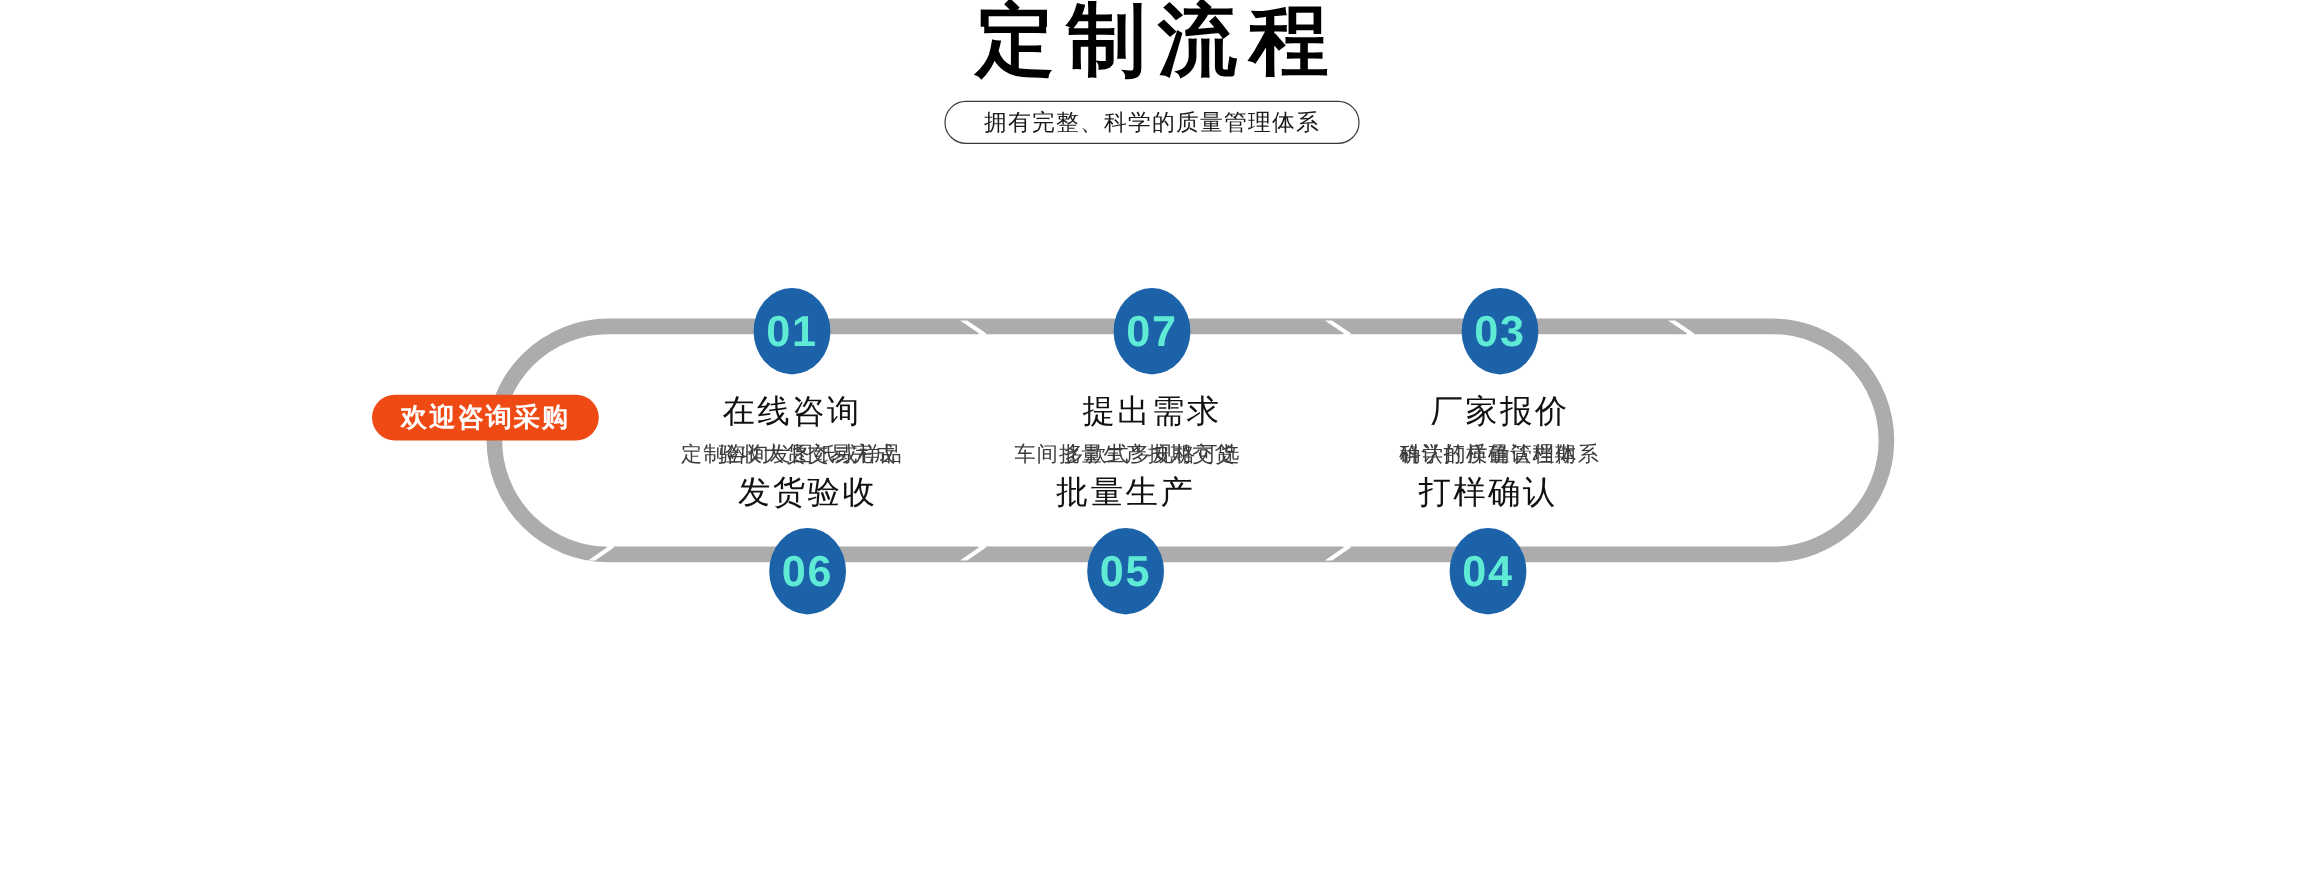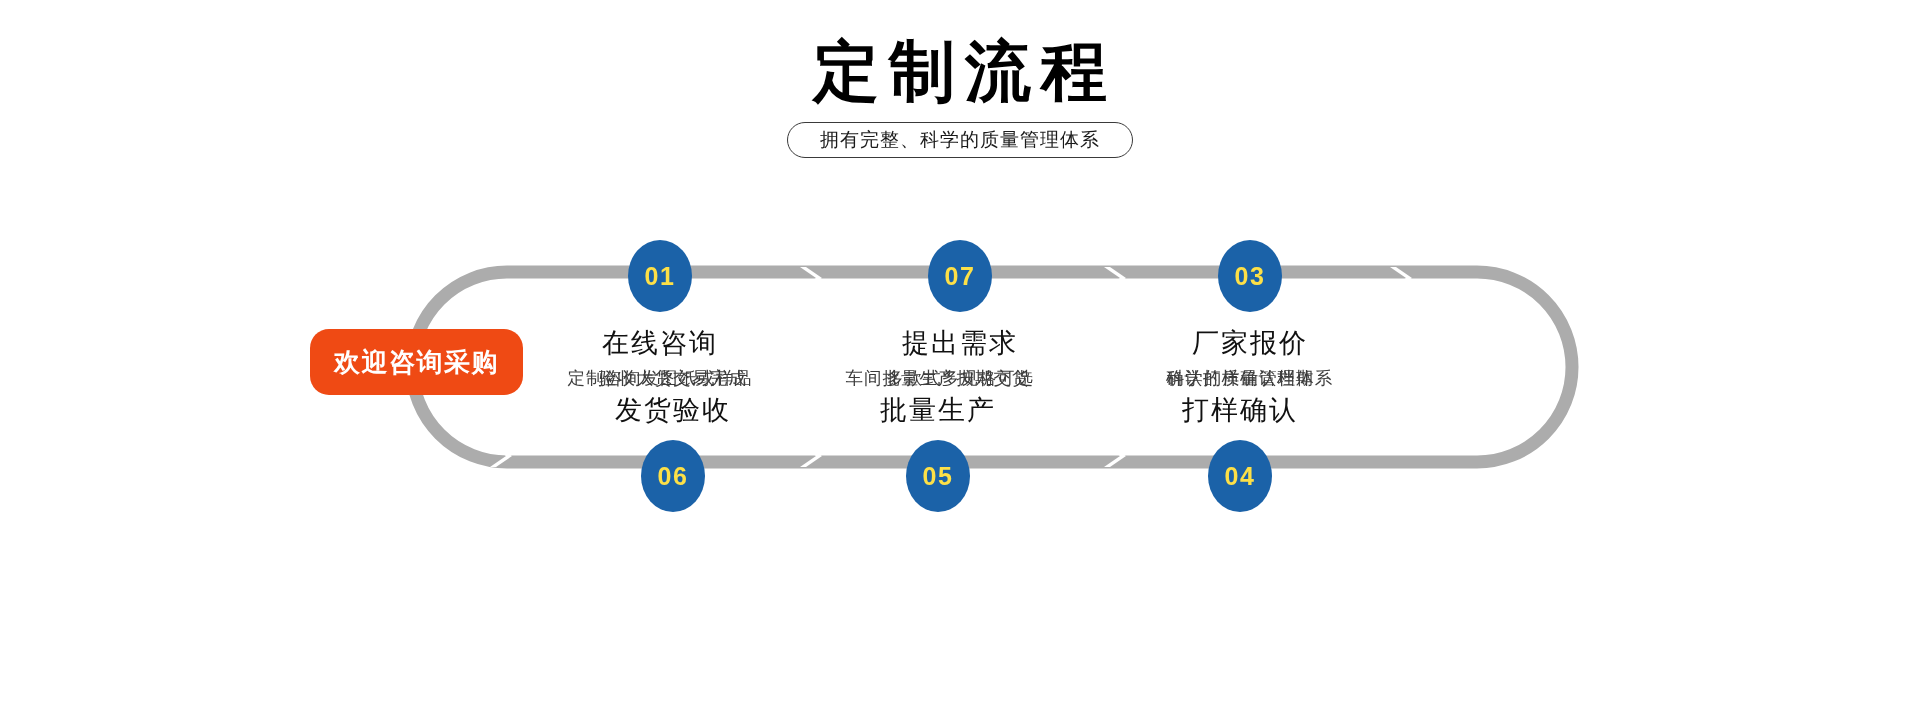--- a/index.html
+++ b/index.html
@@ -21,21 +21,20 @@
   
   .header {
     position: absolute;
     left: 0;
     top: 0;
     width: 1920px;
     text-align: center;
   }
   .page-title {
     margin: 0;
-    padding-top: 38px;
     font-size: 66px;
     line-height: 1.0;
     font-weight: 700;
     color: #000000;
     letter-spacing: 10px;
     text-indent: 10px;
     font-family: "Liberation Sans", "DejaVu Sans", sans-serif;
   }
   .subtitle-wrap {
     margin-top: 18px;
@@ -76,22 +75,22 @@
   .step {
     position: absolute;
     width: 300px;
     text-align: center;
   }
   .badge {
     width: 64px;
     height: 72px;
     border-radius: 50%;
     background: #1B62A8;
-    color: #fde047;
-    font-size: 25px;
+    color: #5eead4;
+    font-size: 36px;
     font-weight: 700;
     letter-spacing: 1.5px;
     display: flex;
     align-items: center;
     justify-content: center;
     margin: 0 auto;
     box-sizing: border-box;
     position: relative;
     z-index: 4;
   }
@@ -116,25 +115,25 @@
   
   .step.bottom .step-title { margin-top: 6px; margin-bottom: 14px; }
 
   
   .callout {
     position: absolute;
     display: inline-flex;
     align-items: center;
     justify-content: center;
     height: 38px;
-    padding: 14px 24px;
+    padding: 0 24px;
     border-radius: 19px;
     background: #EF4A14;
     color: #ffffff;
-    font-size: 26px;
+    font-size: 22px;
     font-weight: 700;
     letter-spacing: 1.5px;
     white-space: nowrap;
     z-index: 5;
   }
 </style>
 </head>
 <body>
 
 <div id="stage">

